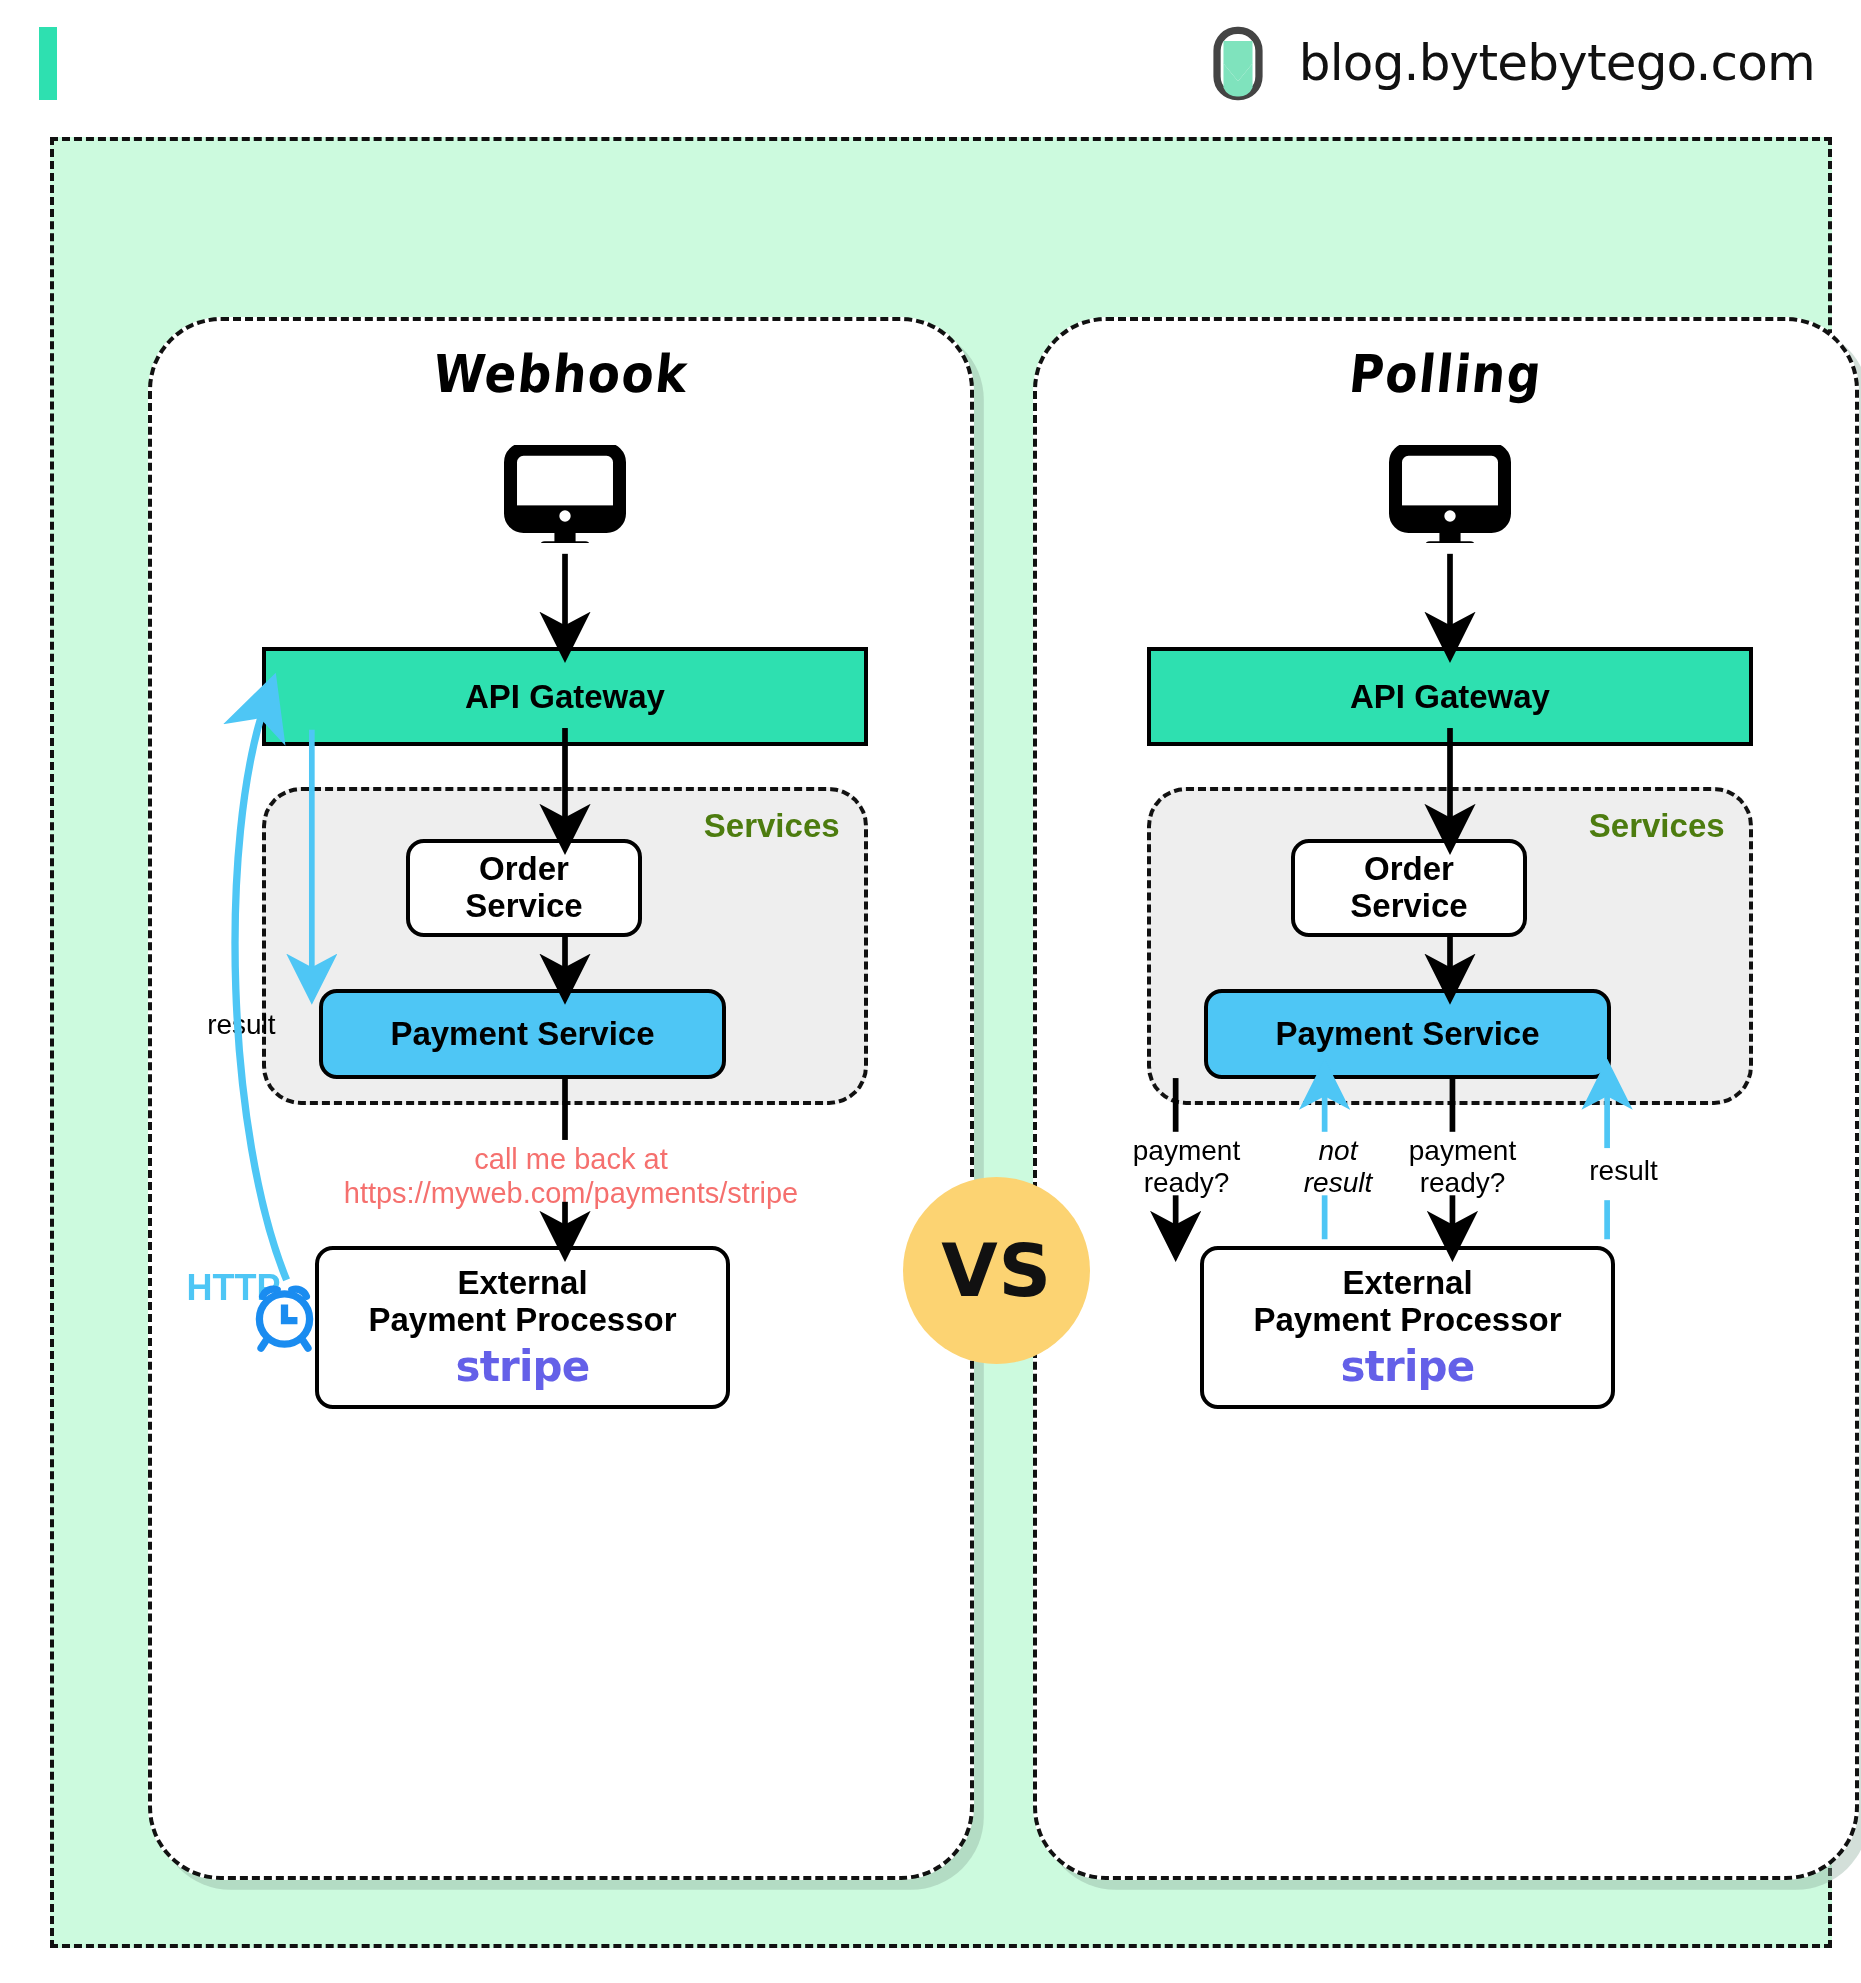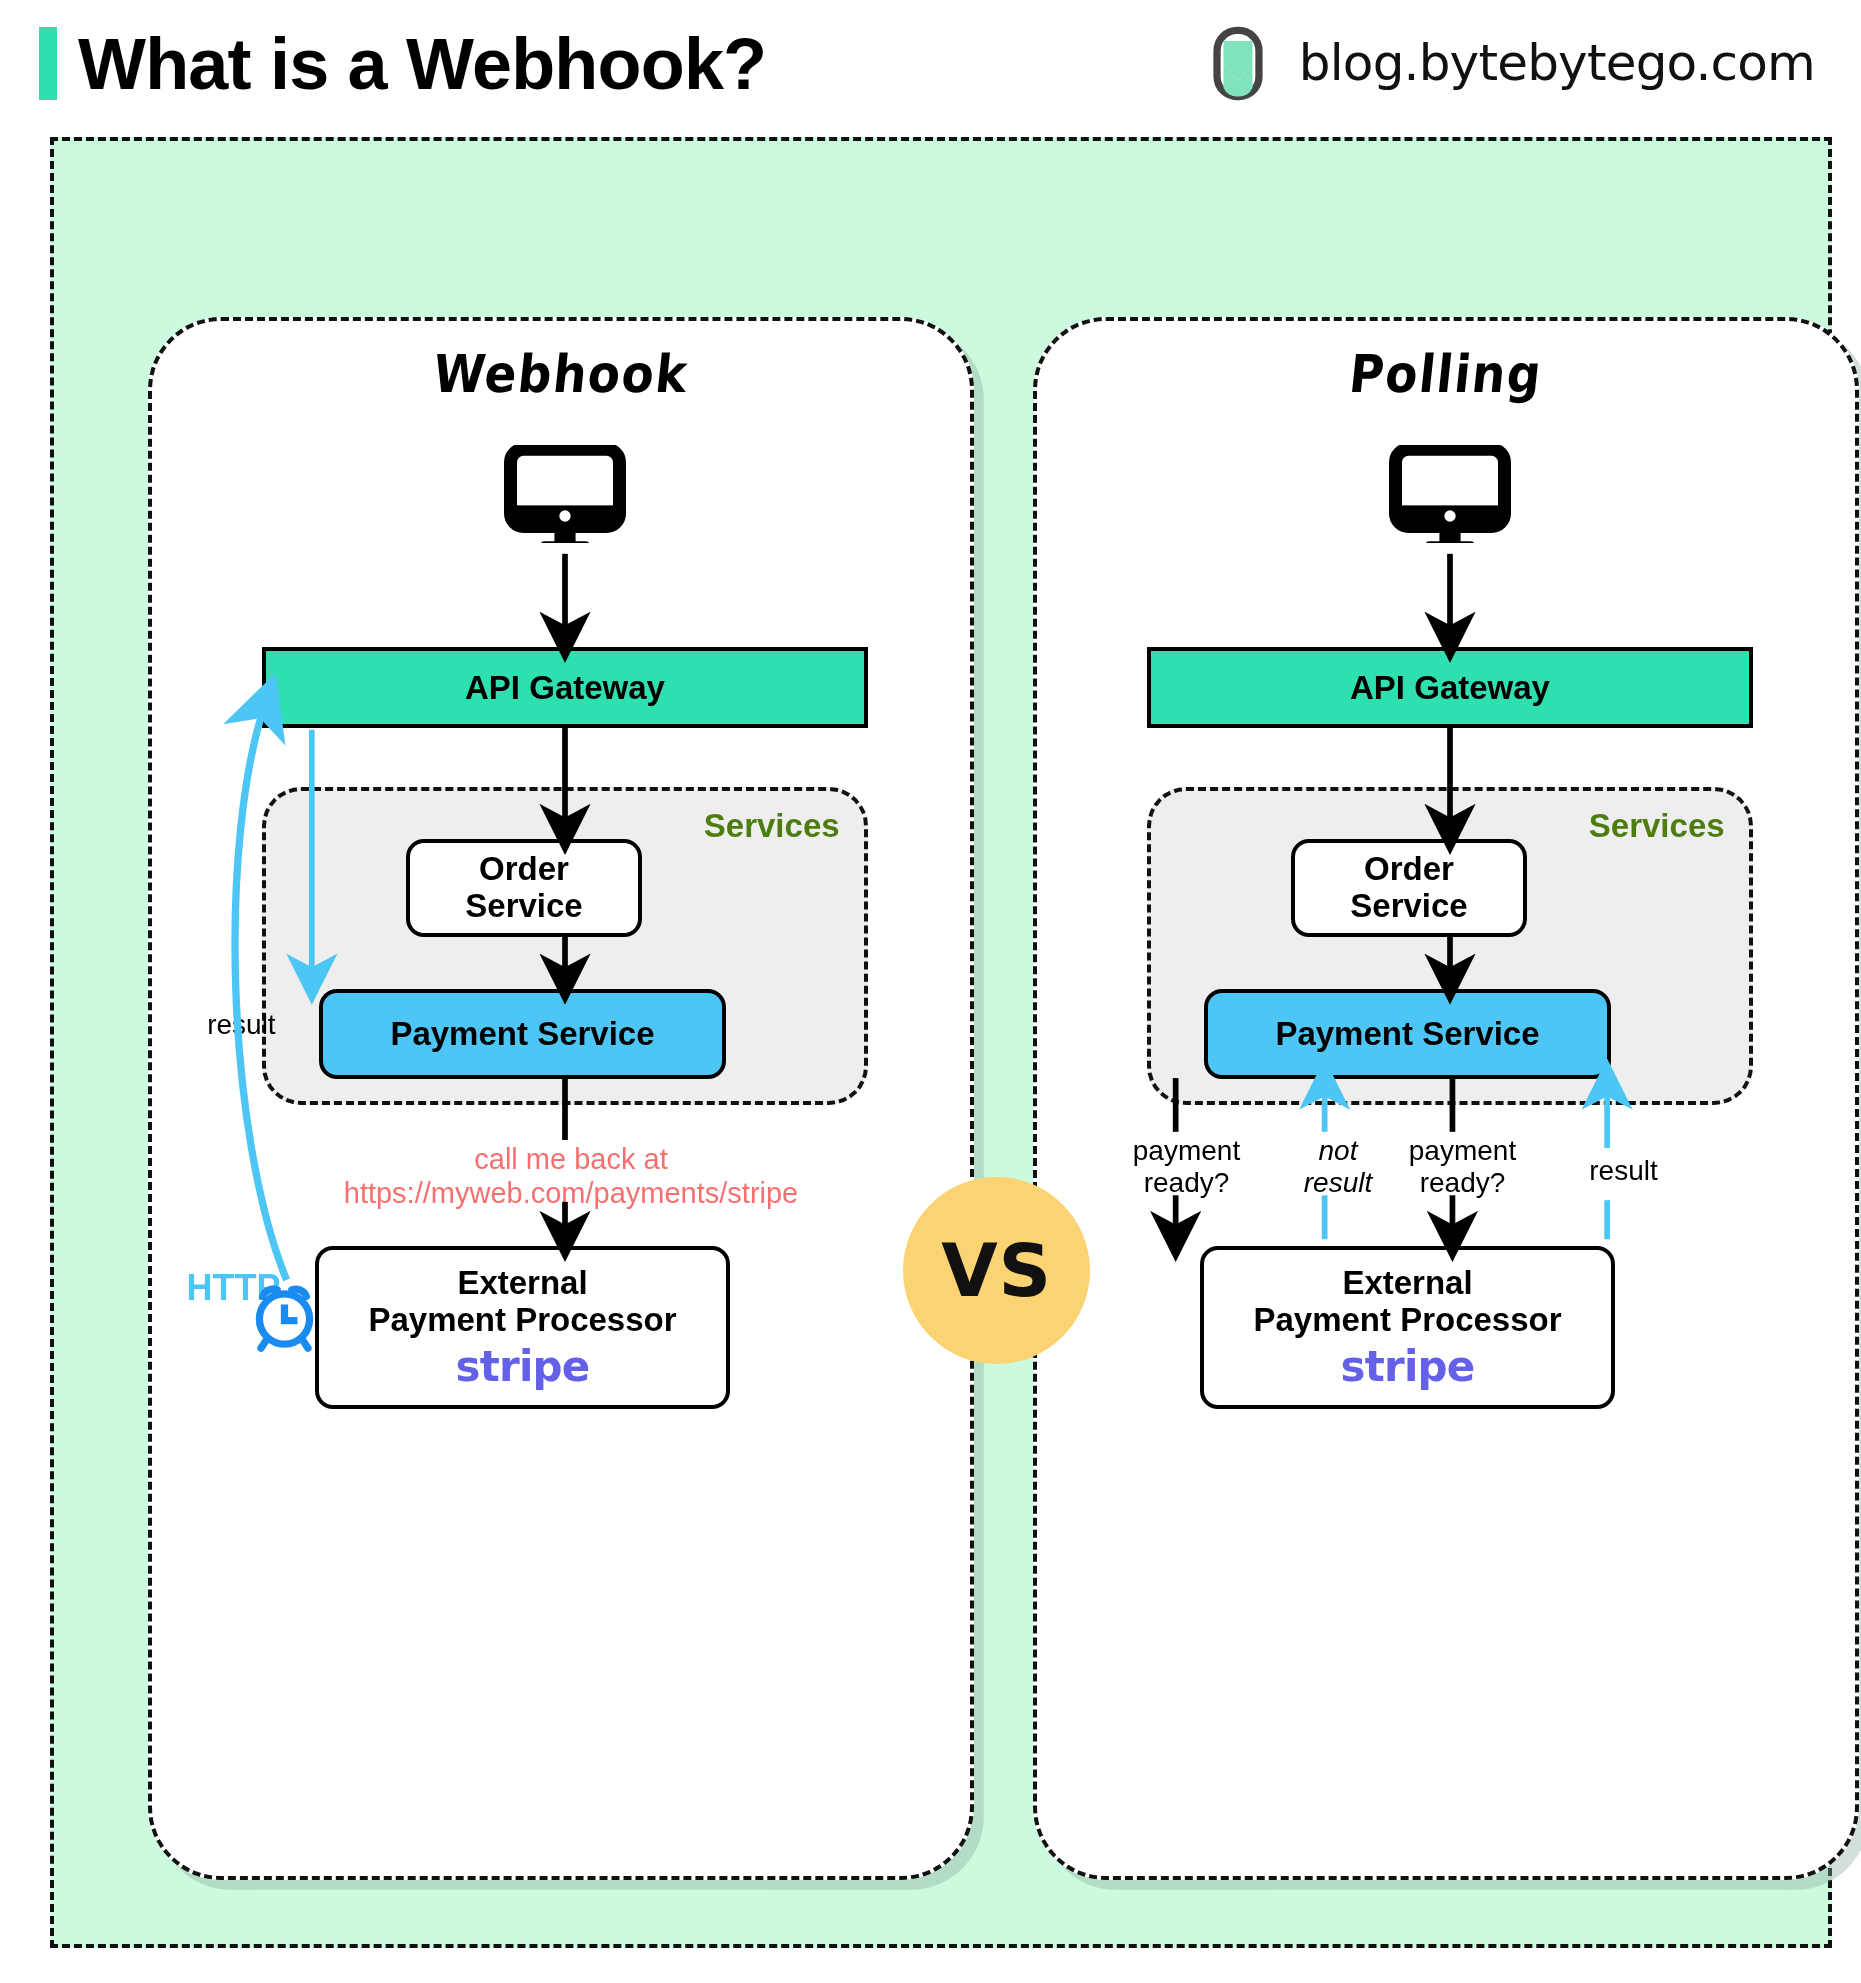--- a/index.html
+++ b/index.html
@@ -44,21 +44,21 @@
     font-size:52px;font-weight:bold;color:#000;
     font-family:"DejaVu Sans", sans-serif;
     font-stretch:condensed;
     letter-spacing:1.6px;
     transform:skewX(-6deg);
   }
 
   
   .monitor{position:absolute;width:122px;height:98px;}
   .gw-box{
-    position:absolute;height:81px;background:#2ee0b0;border:4.1px solid #000;
+    position:absolute;height:99px;background:#2ee0b0;border:4.1px solid #000;
     box-sizing:border-box;display:flex;align-items:center;justify-content:center;
     font-size:33px;font-weight:bold;color:#000;
   }
   .svc-group{
     position:absolute;background:#eeeeee;border:4.1px dashed #111;
     border-radius:39px;box-sizing:border-box;
   }
   .svc-group-label{
     position:absolute;right:24.4px;top:16.3px;font-size:33px;font-weight:bold;color:#4d7c0f;
   }
@@ -86,21 +86,20 @@
     background:#fcd372;display:flex;align-items:center;justify-content:center;
     font-size:73px;font-weight:600;color:#111;font-family:"DejaVu Sans", sans-serif;
     letter-spacing:0.8px;z-index:40;
   }
 </style>
 </head>
 <body>
 
 <div id="header">
   <div id="accent-bar"></div>
-  <div id="page-title">What is a Webhook?</div>
   <div id="brand">
     <div id="brand-logo">
       <svg width="50" height="75" viewBox="0 0 62 92">
         <rect x="5" y="5" width="52" height="82" rx="25" ry="25" fill="#ffffff" stroke="#444" stroke-width="9"></rect>
         <path d="M13 18 h36 v28 l-18 22 l-18 -22 Z" fill="#7fe3bd"></path>
         <path d="M13 46 v30 a18 18 0 0 0 18 11 a18 18 0 0 0 18 -11 v-30 l-18 22 Z" fill="#7fe3bd"></path>
       </svg>
     </div>
     <div id="brand-text">blog.bytebytego.com</div>
   </div>

